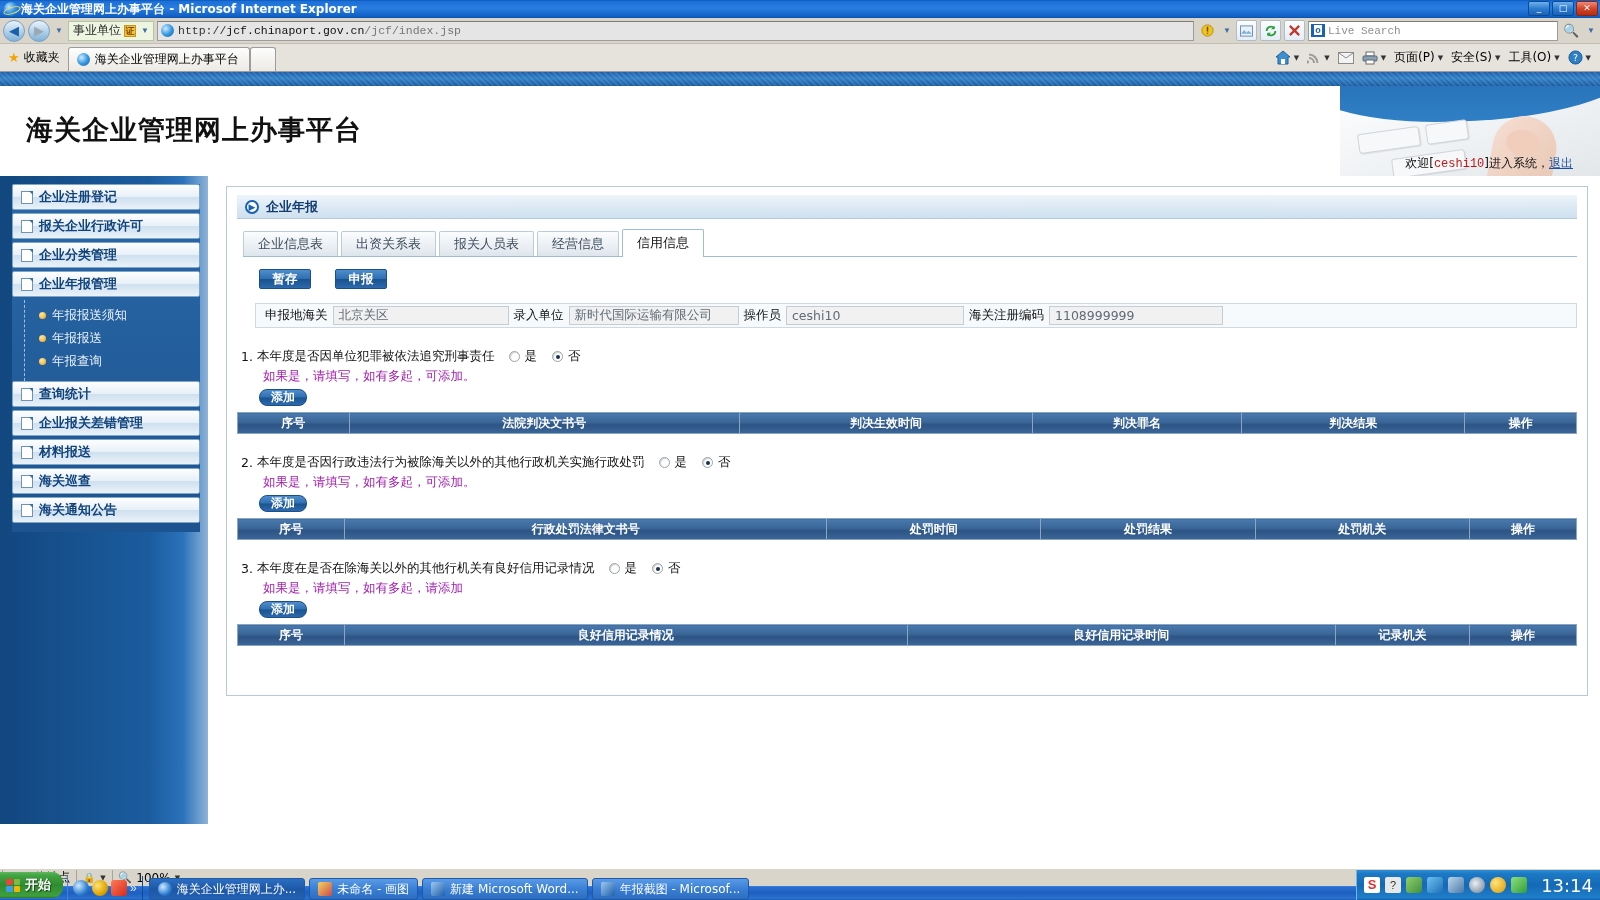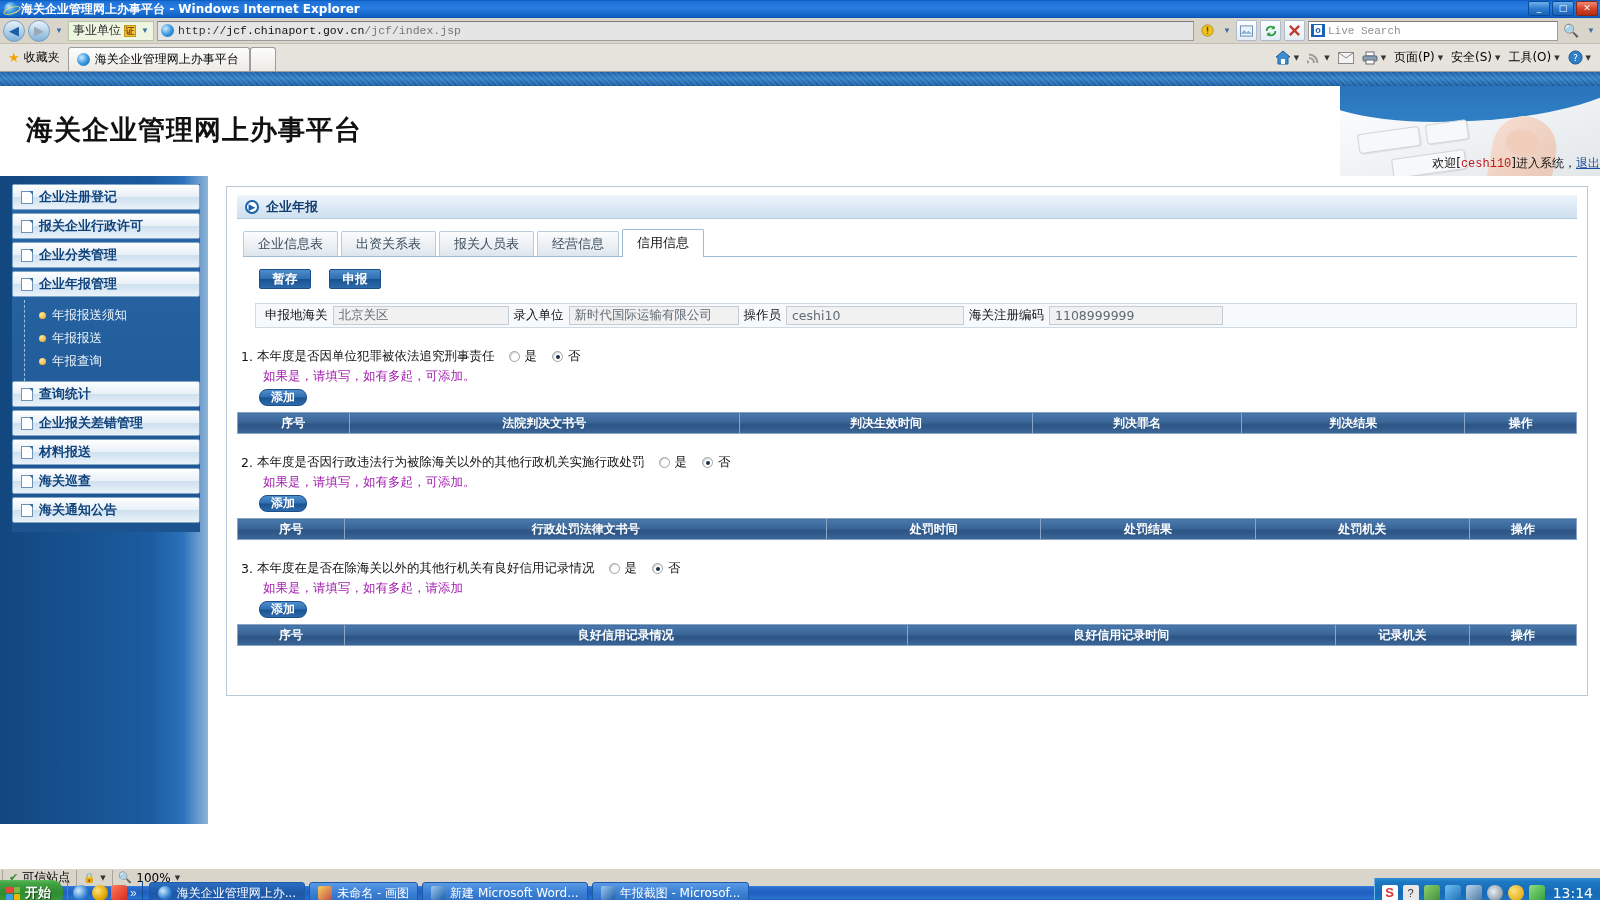--- a/index.html
+++ b/index.html
@@ -116,21 +116,21 @@
   .hdr-photo .key{position:absolute;background:#f7f8f9;border:1px solid #cfd5da;border-radius:3px;box-shadow:1px 1px 1px rgba(0,0,0,.08);}
   .hdr-photo .k1{left:18px;top:44px;width:62px;height:20px;transform:rotate(-8deg);}
   .hdr-photo .k2{left:86px;top:36px;width:42px;height:20px;transform:rotate(-8deg);}
   .hdr-photo .k3{left:52px;top:68px;width:74px;height:20px;transform:rotate(-8deg);}
   .hdr-photo .finger{
     position:absolute;left:150px;top:30px;width:64px;height:92px;border-radius:34px 34px 20px 20px;
     background:linear-gradient(to bottom right,#f6ded2,#e7c4b0);transform:rotate(10deg);
   }
   .hdr-photo .nail{position:absolute;left:166px;top:44px;width:34px;height:26px;border-radius:50%;
     background:#f1cdbc;transform:rotate(10deg);}
-  .welcome { position:absolute; right:0; bottom:4px; font-size:12px; color:#111;
+  .welcome { position:absolute; right:27px; bottom:4px; font-size:12px; color:#111;
              font-family:"DejaVu Sans","Liberation Sans",sans-serif; }
   .welcome .uid { color:#c01818; font-family:"Liberation Mono","DejaVu Sans Mono",monospace; }
   .welcome .logout { color:#1d4fa0; text-decoration:underline; }
 
   .page-body { display:flex; background:#fff; height:648px; }
 
   
   .sidebar {
     width:208px; flex:none; padding:8px 8px 0 12px;
     background:linear-gradient(to right,#12477f 0%,#1b5c9f 72%,#2b72bb 88%,#8fb4d8 100%);
@@ -165,21 +165,21 @@
   .tabs::after{content:"";position:absolute;left:0;right:0;bottom:-1px;height:1px;background:#9fbcd6;}
   .tab2 {
     height:25px; padding:0 14px; display:flex;align-items:center;
     background:linear-gradient(to bottom,#fbfcfd,#eaeff4 60%,#dde5ec);
     border:1px solid #bccbd8; border-bottom:none; border-radius:2px 2px 0 0;
     font-size:13px;color:#3d4d5c; font-family:"DejaVu Sans","Liberation Sans",sans-serif;
   }
   .tab2.active { background:#fff; border-color:#9fbcd6; color:#111; height:27px; position:relative; z-index:2; }
   .tab2.active::after{content:"";position:absolute;left:0;right:0;bottom:-1px;height:2px;background:#fff;}
 
-  .btn-row { margin:12px 0 0 22px; display:flex; gap:18px; }
+  .btn-row { margin:12px 0 0 22px; display:flex; gap:24px; }
   .btn-blue {
     width:52px;height:20px; display:flex;align-items:center;justify-content:center;
     background:linear-gradient(to bottom,#4e8ecb 0%,#2f6fb3 48%,#19538f 52%,#2d6aad 100%);
     border:1px solid #1b4f8a; border-radius:2px; color:#fff; font-size:12.5px; font-weight:bold;
     font-family:"DejaVu Sans","Liberation Sans",sans-serif;
   }
   .btn-add { width:48px;height:17px;font-size:12px;margin:4px 0 0 22px;border-radius:8px; }
 
   .infobar {
     margin:14px 0 0 18px; height:25px; border:1px solid #cfd9e2; background:#f7fafc;
@@ -217,21 +217,21 @@
   
   .statusbar { height:18px; background:#d9d5cb; border-top:1px solid #fff; display:flex; align-items:center;
                font-size:12px; color:#000; padding:0 2px; font-family:"DejaVu Sans","Liberation Sans",sans-serif;}
   .sb-seg { border-left:1px solid #a8a49a; height:16px; display:flex;align-items:center; padding:0 6px; gap:4px; }
   .sb-left { flex:1; padding-left:4px; }
   .shield{color:#2f8f2f;font-size:11px;}
   .lock{width:13px;height:13px;display:flex;align-items:center;justify-content:center;color:#6b6b6b;font-size:10px;}
   .zoomico{color:#1b61b5;font-size:11px;font-weight:bold;}
 
   
-  .taskbar { height:14px; display:flex; align-items:center;
+  .taskbar { height:14px; display:flex; align-items:flex-end;
     background:linear-gradient(to bottom,#3a86e8 0%,#2a6fd0 9%,#1e5fc0 50%,#2b73cf 92%,#1a55ac 100%);
     padding:0 0 0 0; }
   .startbtn {
     height:26px; margin:2px 4px 2px 0; padding:0 12px 0 6px; display:flex;align-items:center;gap:5px;
     background:linear-gradient(to bottom,#5cb85c 0%,#41a341 14%,#2f8b2f 50%,#3f9f3f 92%,#2a7a2a 100%);
     border-radius:0 11px 11px 0; color:#fff; font-size:13px; font-weight:bold; text-shadow:1px 1px 1px #1a4a1a;
     font-family:"DejaVu Sans","Liberation Sans",sans-serif;
   }
   .flag{width:14px;height:13px;display:grid;grid-template-columns:1fr 1fr;grid-template-rows:1fr 1fr;gap:1px;flex:none;}
   .flag i{display:block;border-radius:1px;}
@@ -246,30 +246,30 @@
   }
   .task.active{background:linear-gradient(to bottom,#2c6ec2,#1d58a6 50%,#2461b4);}
   .task .ti{width:14px;height:14px;flex:none;border-radius:2px;}
   .task .tl{overflow:hidden;text-overflow:ellipsis;}
   .tray {
     height:30px; display:flex;align-items:center;gap:5px;padding:0 7px;
     background:linear-gradient(to bottom,#2f8fd6 0%,#1d79c4 12%,#1569b5 50%,#1f7ec9 92%,#1261ad 100%);
     border-left:1px solid #6fb6e8; flex:none;
   }
   .tray .ti{width:16px;height:16px;border-radius:3px;}
-  .clock{color:#fff;font-size:14px;font-family:"DejaVu Sans","Liberation Sans",sans-serif;margin-left:3px;}
+  .clock{color:#fff;font-size:18px;font-family:"DejaVu Sans","Liberation Sans",sans-serif;margin-left:9px;}
 </style>
 </head>
 <body>
 
 <div id="ie-window">
 
   <div class="titlebar">
     <span class="ie-logo"></span>
-    <span class="ttl">海关企业管理网上办事平台 - Windows Internet Explorer</span>
+    <span class="ttl">海关企业管理网上办事平台 - Microsof Internet Explorer</span>
     <div class="win-btns">
       <div class="win-btn">_</div>
       <div class="win-btn">□</div>
       <div class="win-btn close">✕</div>
     </div>
   </div>
 
   <div class="navbar">
     <div class="navcircle">◀</div>
     <div class="navcircle fwd">▶</div>

